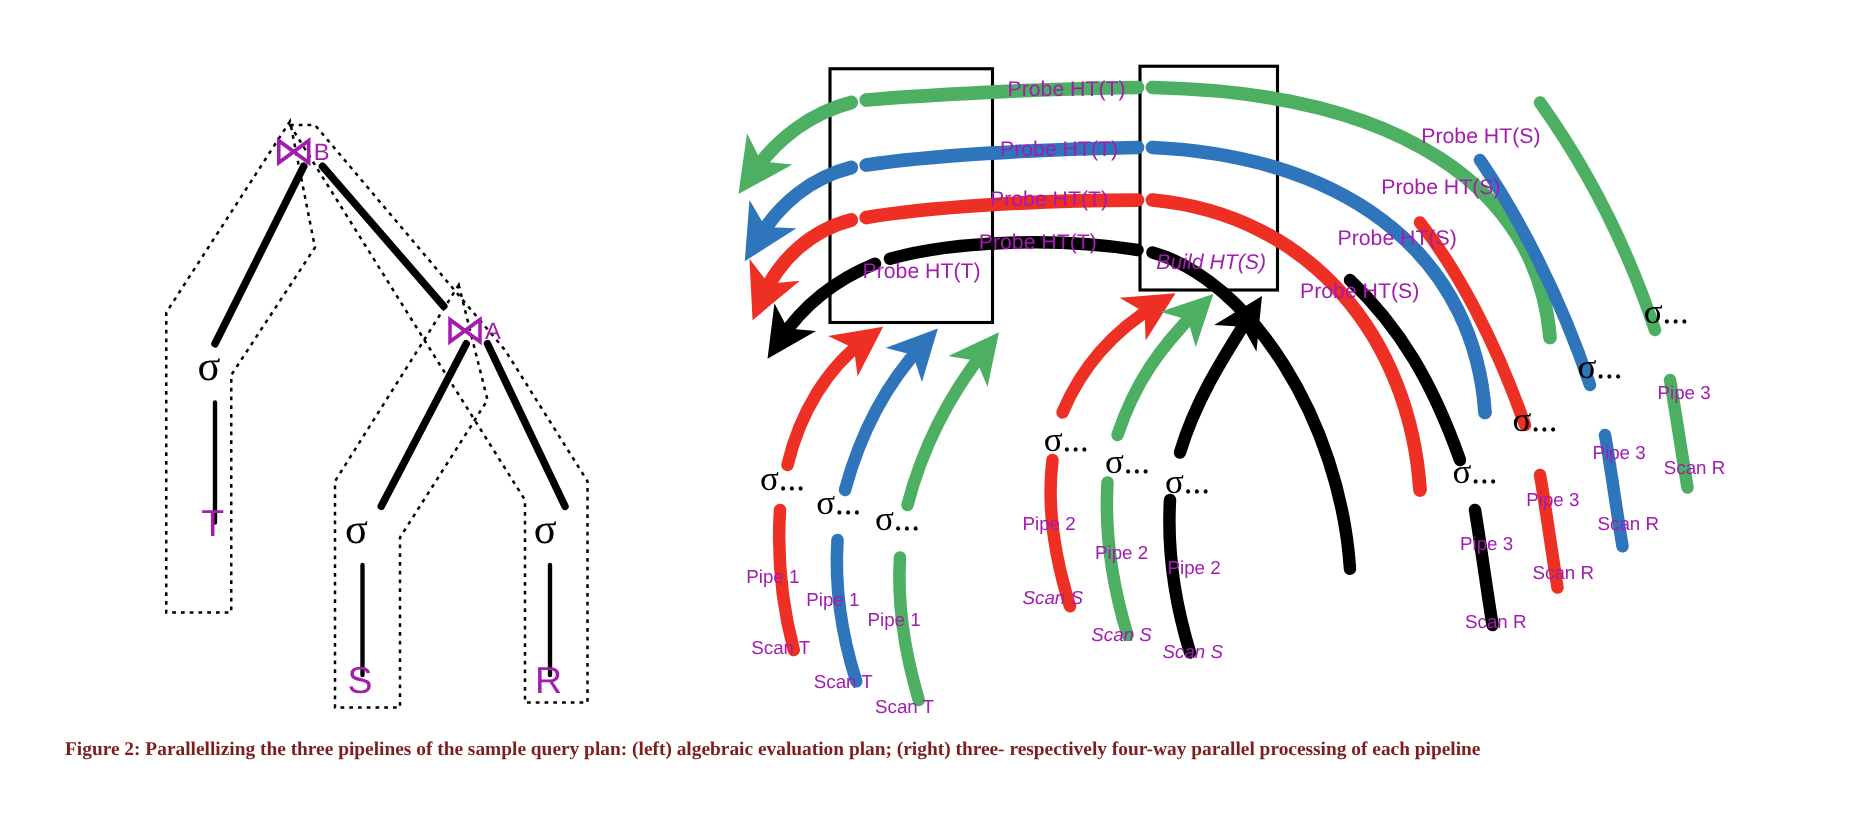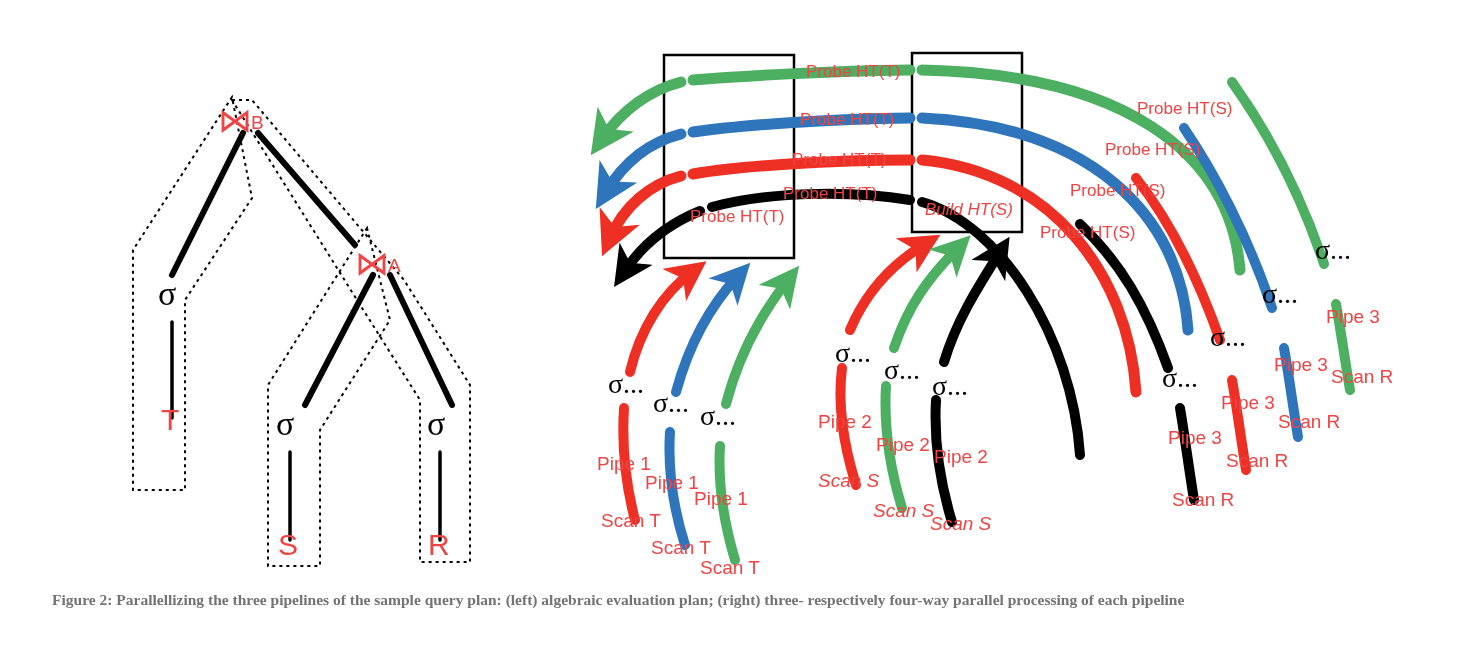--- a/index.html
+++ b/index.html
@@ -1,27 +1,27 @@
 <!DOCTYPE html>
 <html><head>
 <meta charset="utf-8">
 <style>
   html,body{margin:0;padding:0;background:#fff;}
   body{width:1480px;height:652px;font-family:"Liberation Sans",sans-serif;overflow:hidden;}
   #root{position:relative;width:1480px;height:652px;background:#ffffff;}
   svg{position:absolute;left:0;top:0;}
-  .lbl{position:absolute;font-family:"Liberation Sans",sans-serif;color:#ef4444;white-space:nowrap;}
-  .t-sm{font-size:19px;}
+  .lbl{position:absolute;font-family:"Liberation Sans",sans-serif;color:#a21caf;white-space:nowrap;}
+  .t-sm{font-size:15px;}
   .t-md{font-size:17px;}
   .t-lg{font-size:19px;}
   .sigma{position:absolute;font-family:"Liberation Serif",serif;font-size:28px;color:#000;white-space:nowrap;}
   .sigma-big{font-family:"Liberation Serif",serif;font-size:34px;}
   .ital{font-style:italic;}
   #caption{position:absolute;left:52px;top:588px;width:1390px;font-family:"Liberation Serif",serif;
-           font-weight:bold;font-size:15.5px;line-height:1.5;color:#737373;}
+           font-weight:bold;font-size:15.5px;line-height:1.5;color:#7f1d1d;}
 </style>
 </head>
 <body>
 
 <div id="root">
 
   <svg width="560" height="590">
 
     <g fill="none" stroke="#000" stroke-width="2" stroke-dasharray="3,4">
       <path d="M 232 97 L 133 250 L 133 490 L 185 490 L 185 300 L 252 198 Z"></path>

